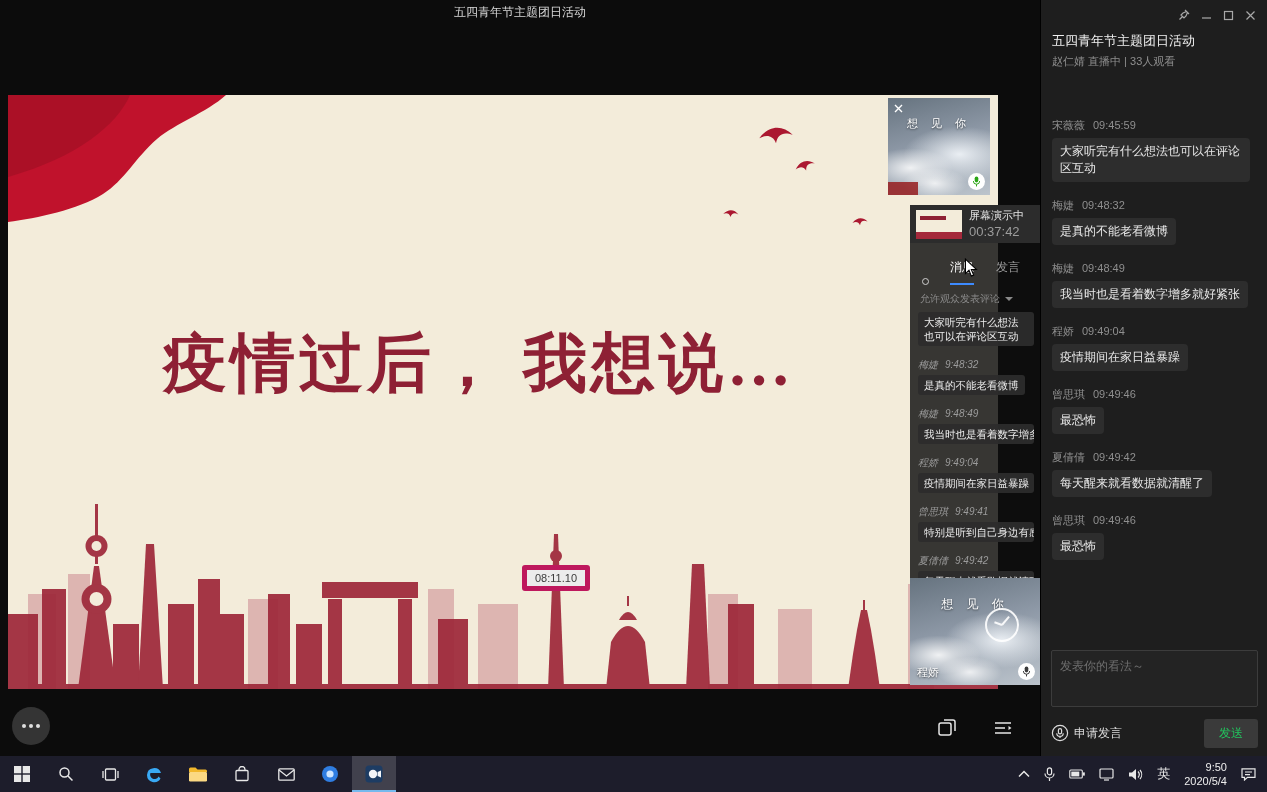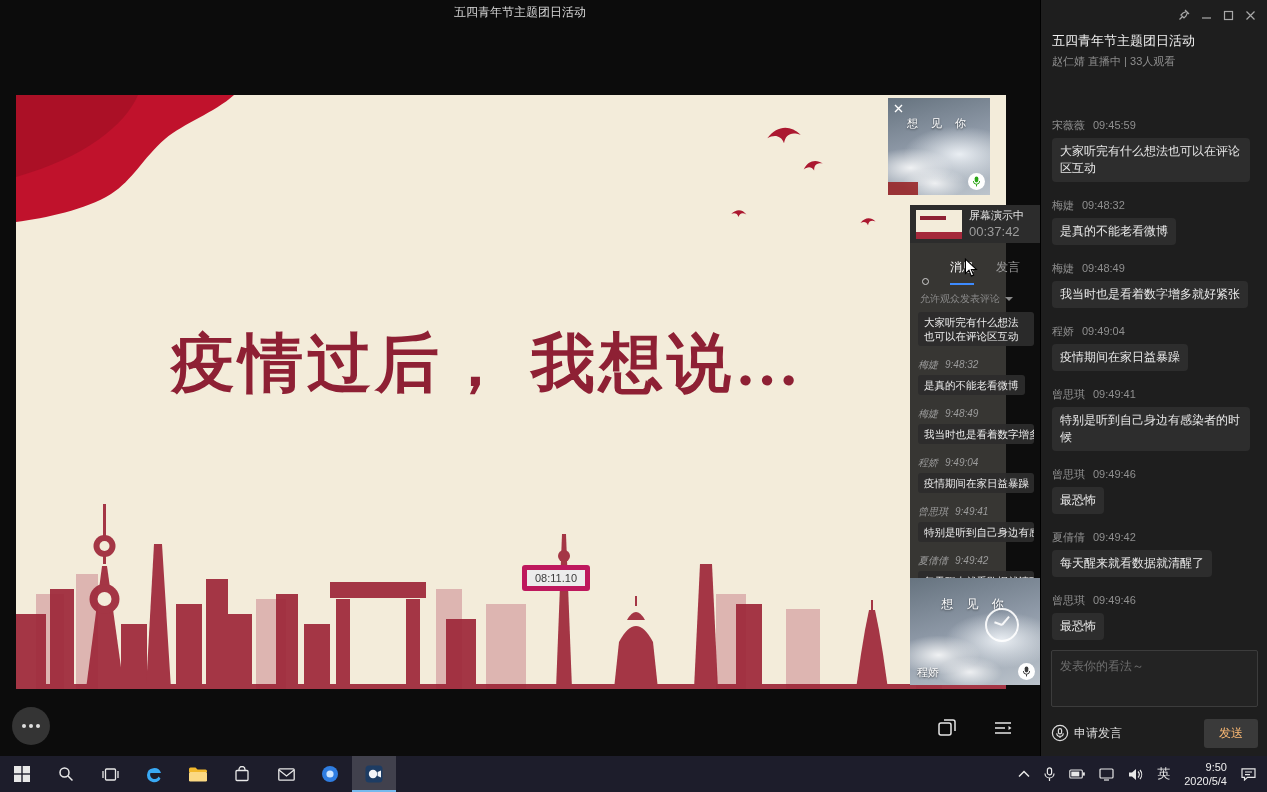--- a/index.html
+++ b/index.html
@@ -6,21 +6,21 @@
   html,body { width:1267px; height:792px; background:#000; overflow:hidden;
     font-family:"Liberation Sans","DejaVu Sans",sans-serif; }
   .app { position:relative; width:1134px; height:792px; background:#101010; }
 
   
   .stage { position:absolute; left:0; top:0; width:1040px; height:756px; background:#0c0c0c; }
   .stage-title { position:absolute; left:0; top:4px; width:1040px; text-align:center;
     color:#d8d8d8; font-size:12px; }
 
   
-  .slide { position:absolute; left:16px; top:95px; width:990px; height:594px;
+  .slide { position:absolute; left:8px; top:95px; width:990px; height:594px;
     background:#f3ecda; overflow:hidden; }
   .slide-title { position:absolute; left:155px; top:225px; color:#8e2034;
     font-family:"Liberation Serif","DejaVu Serif",serif; font-size:64px; font-weight:600;
     letter-spacing:4px; white-space:nowrap; }
   .flag { position:absolute; left:0; top:0; }
   .bird { position:absolute; }
   .skyline { position:absolute; left:0; bottom:0; width:990px; height:185px; }
 
   
   .video-tile { position:absolute; overflow:hidden; background:#55606f; }
@@ -112,21 +112,21 @@
   .comment-box { position:absolute; left:10px; top:650px; width:207px; height:57px;
     background:#232323; border:1px solid #3c3c3c; border-radius:2px; }
   .comment-box textarea { width:100%; height:100%; background:transparent; border:none; resize:none;
     color:#a3a3a3; font-size:12px; padding:7px 8px; outline:none;
     font-family:Liberation Sans, sans-serif; }
   .comment-box textarea::placeholder { color:#6e6e6e; }
   .sb-footer { position:absolute; left:10px; top:718px; width:207px; height:30px;
     display:flex; align-items:center; }
   .req-speak { display:flex; align-items:center; color:#dcdcdc; font-size:12px; cursor:pointer; }
   .req-speak svg { margin-right:5px; }
-  .send-btn { margin-left:auto; background:#3a3a3a; color:#fdba74; font-size:12px;
+  .send-btn { margin-left:auto; background:#3a3a3a; color:#22c55e; font-size:12px;
     padding:6px 15px; border-radius:3px; border:none; cursor:pointer; }
 
   
   .taskbar { position:absolute; left:0; top:756px; width:1267px; height:36px;
     background:#1d1d2b; display:flex; align-items:stretch; }
   .tb-btn { width:44px; display:flex; align-items:center; justify-content:center; cursor:pointer; }
   .tb-btn.active { background:rgba(255,255,255,.16); box-shadow:inset 0 -2px 0 #76b9ed; }
   .tray { margin-left:auto; display:flex; align-items:center; padding-right:4px; }
   .tray-item { padding:0 7px; height:36px; display:flex; align-items:center; justify-content:center;
     color:#e8e8e8; cursor:pointer; }
@@ -371,26 +371,20 @@
     <div class="s-bubble">我当时也是看着数字增多就好紧张</div>
   </div>
         <div class="s-msg">
     <div class="s-meta">
       <span>程娇</span><span class="mt">09:49:04</span>
     </div>
     <div class="s-bubble">疫情期间在家日益暴躁</div>
   </div>
         <div class="s-msg">
     <div class="s-meta">
-      <span>曾思琪</span><span class="mt">09:49:41</span>
-    </div>
-    <div class="s-bubble">特别是听到自己身边有感染者的时候</div>
-  </div>
-        <div class="s-msg">
-    <div class="s-meta">
       <span>曾思琪</span><span class="mt">09:49:46</span>
     </div>
     <div class="s-bubble">最恐怖</div>
   </div>
         <div class="s-msg">
     <div class="s-meta">
       <span>夏倩倩</span><span class="mt">09:49:42</span>
     </div>
     <div class="s-bubble">每天醒来就看数据就清醒了</div>
   </div>

